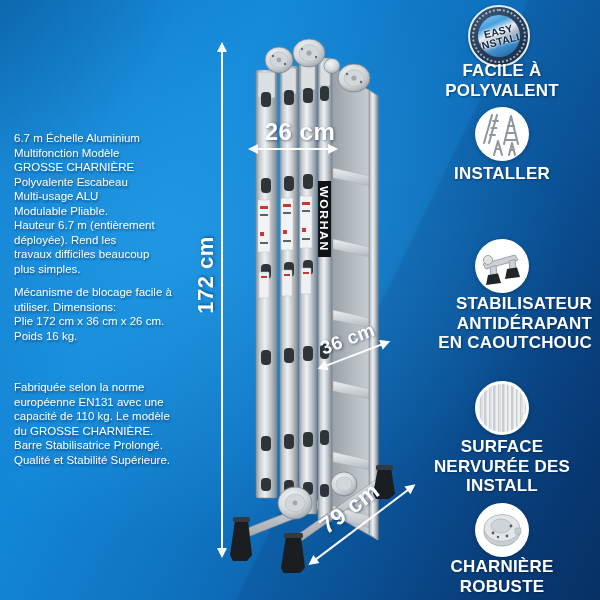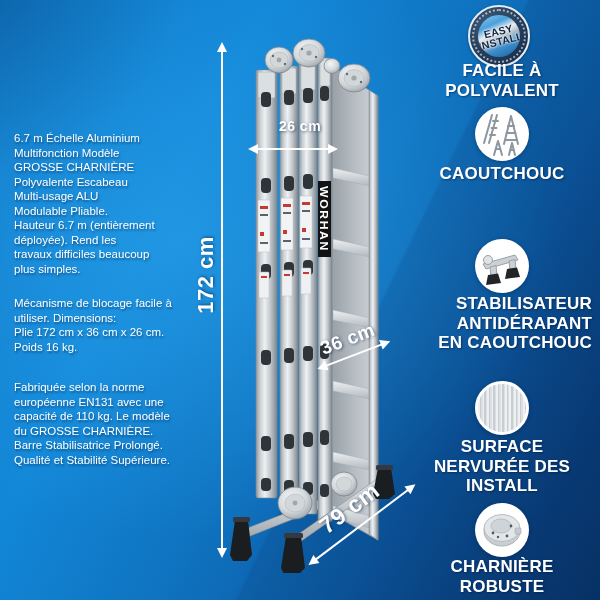--- a/index.html
+++ b/index.html
@@ -11,33 +11,33 @@
       radial-gradient(ellipse 620px 480px at 30% 40%, rgba(45,165,238,.55), rgba(45,165,238,0) 62%),
       linear-gradient(118deg,#0e76c4 0%,#1287d7 30%,#0f73c0 52%,#0b5aa4 72%,#083e7c 90%,#07356c 100%);
   }
   .bg-band{position:absolute;inset:0;pointer-events:none;
     background:linear-gradient(116deg, rgba(255,255,255,0) 59%, rgba(10,50,100,.16) 59.4%, rgba(8,40,85,.30) 100%);}
   
   .desc{position:absolute;left:14px;width:196px;color:#fff;font-weight:normal;
     font-size:11.5px;line-height:14.5px;white-space:pre-line;
     text-shadow:1px 2px 2px rgba(0,35,80,.5);}
   #desc1{top:131px;}
-  #desc2{top:296px;}
+  #desc2{top:285px;}
   #desc3{top:380px;}
   
   .dim{position:absolute;color:#fff;font-weight:bold;text-align:center;
     text-shadow:1px 1px 3px rgba(0,30,70,.55);letter-spacing:.5px;}
   .varrow{position:absolute;left:221px;top:46px;height:508px;border-left:2px solid #fff;}
   .varrow::before{content:"";position:absolute;top:-9px;left:-6px;border:5px solid transparent;border-bottom:10px solid #fff;}
   .varrow::after{content:"";position:absolute;bottom:-9px;left:-6px;border:5px solid transparent;border-top:10px solid #fff;}
   .harrow{position:relative;height:0;border-top:2px solid #fff;}
   .harrow::before{content:"";position:absolute;left:-9px;top:-6px;border:5px solid transparent;border-right:10px solid #fff;}
   .harrow::after{content:"";position:absolute;right:-9px;top:-6px;border:5px solid transparent;border-left:10px solid #fff;}
   #dim-height{left:148px;top:262px;width:116px;font-size:22px;transform:rotate(-90deg);}
-  #dim-topwidth{left:250px;top:118px;width:100px;font-size:14px;}
+  #dim-topwidth{left:250px;top:118px;width:100px;font-size:24px;}
   #arrow-topwidth{position:absolute;left:252px;top:148px;width:82px;}
   #dim-depth{left:306px;top:328px;width:86px;font-size:19px;transform:rotate(-21deg);}
   #dim-base{left:284px;top:494px;width:136px;font-size:23px;transform:rotate(-37deg);}
   .arrow36{width:70px;margin:5px auto 0;}
   .arrow79{width:126px;margin:6px auto 0;}
   
   .flabel{position:absolute;left:412px;width:180px;color:#fff;font-weight:bold;
     font-size:17px;line-height:19.5px;text-align:center;white-space:pre-line;
     text-shadow:1px 1px 2px rgba(0,25,60,.55);letter-spacing:.2px;}
   #flabel-0{top:61px;}
@@ -283,21 +283,21 @@
 <div class="fcircle" id="circle-poly">
   <svg width="48" height="48" viewBox="0 0 48 48" fill="none" stroke="#8e969e" stroke-width="2" stroke-linecap="round">
     <path d="M14 5 L6 33 M19 5 L11 33"></path>
     <path d="M15 11 L20 11 M13.5 18 L18.5 18 M12 25 L17 25"></path>
     <path d="M33 6 L26 34 M33 6 L40 34"></path>
     <path d="M30 16 L36 16 M28.5 23 L37.5 23 M27 30 L39 30"></path>
     <path d="M20 31 L16 45 M20 31 L24 45 M17.5 39 L22.5 39"></path>
     <path d="M34 33 L31 45 M34 33 L37 45 M32 40 L36 40"></path>
   </svg>
 </div>
-<div class="flabel" id="flabel-1">CAOUTCHOUC</div>
+<div class="flabel" id="flabel-1">INSTALLER</div>
 
 <div class="fcircle" id="circle-stab">
   <svg width="48" height="48" viewBox="0 0 48 48">
     <polygon points="5,22 37,13 40,18 8,27" fill="#ccd1d6" stroke="#9aa1a8" stroke-width="1"></polygon>
     <circle cx="10" cy="18" r="4.5" fill="#dfe3e6" stroke="#9aa1a8" stroke-width="1"></circle>
     <polygon points="12,25 18,23.5 19,33 13,34.5" fill="#ccd1d6" stroke="#9aa1a8" stroke-width="1"></polygon>
     <polygon points="31,19 37,17.5 38,27 32,28.5" fill="#ccd1d6" stroke="#9aa1a8" stroke-width="1"></polygon>
     <polygon points="10,33 20,31.5 23,41 8,43" fill="#222527"></polygon>
     <polygon points="29,27 39,25.5 42,35 27,37" fill="#222527"></polygon>
   </svg>

